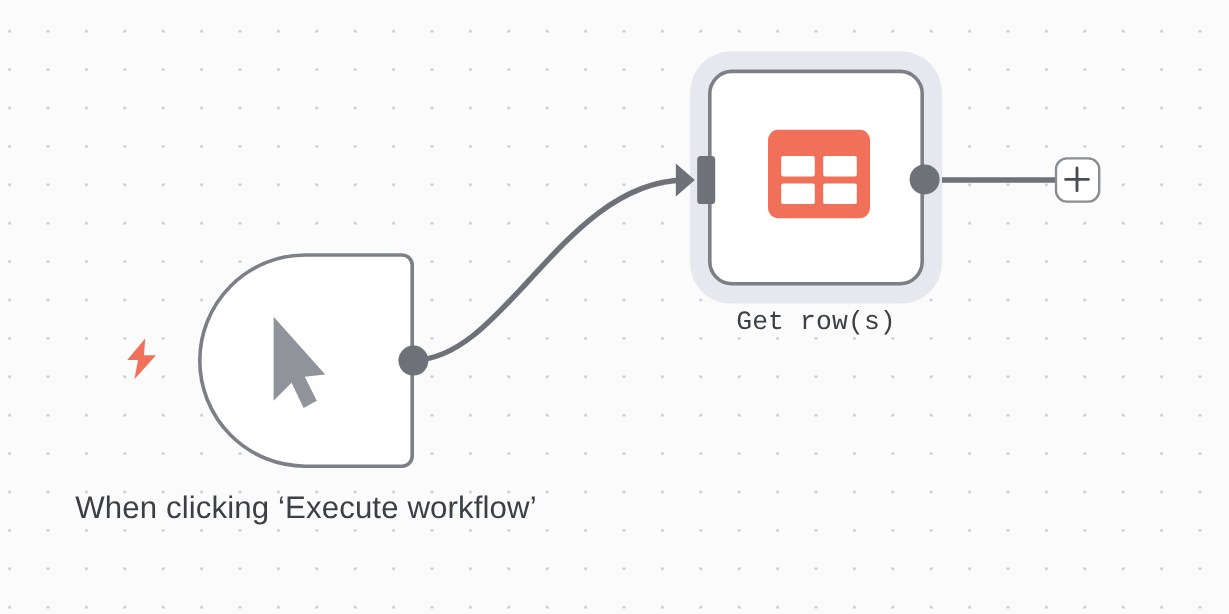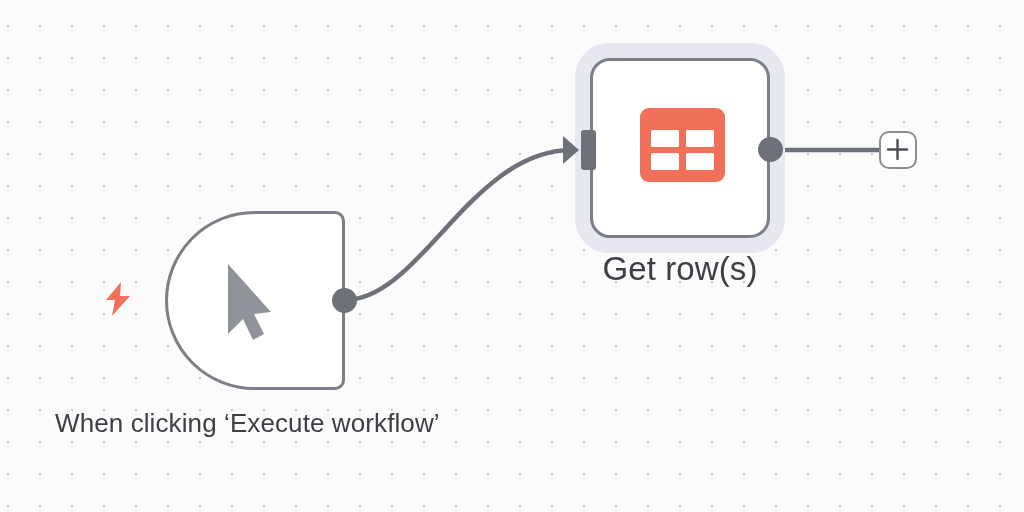--- a/index.html
+++ b/index.html
@@ -57,20 +57,21 @@
     top: 282px;
     width: 30px;
     height: 34px;
     z-index: 3;
   }
   #trigger-label {
     position: absolute;
     left: 55px;
     top: 404px;
     width: 400px;
+    text-align: center;
     font-size: 26px;
     line-height: 39px;
     color: #3c3f44;
     letter-spacing: 0.1px;
     z-index: 4;
   }
 
   
   #getrows-halo {
     position: absolute;
@@ -100,25 +101,26 @@
     top: 47px;
     width: 85px;
     height: 74px;
   }
   #getrows-label {
     position: absolute;
     left: 540px;
     top: 252px;
     width: 280px;
     text-align: center;
-    font-size: 33px;
+    font-size: 22px;
     line-height: 34px;
     color: #3c3f44;
     letter-spacing: 0.1px;
     z-index: 4;
+    font-family: Liberation Mono, monospace;
   }
 
   
   .endpoint-dot {
     position: absolute;
     width: 25px;
     height: 25px;
     border-radius: 50%;
     background: #6e7178;
     z-index: 5;

